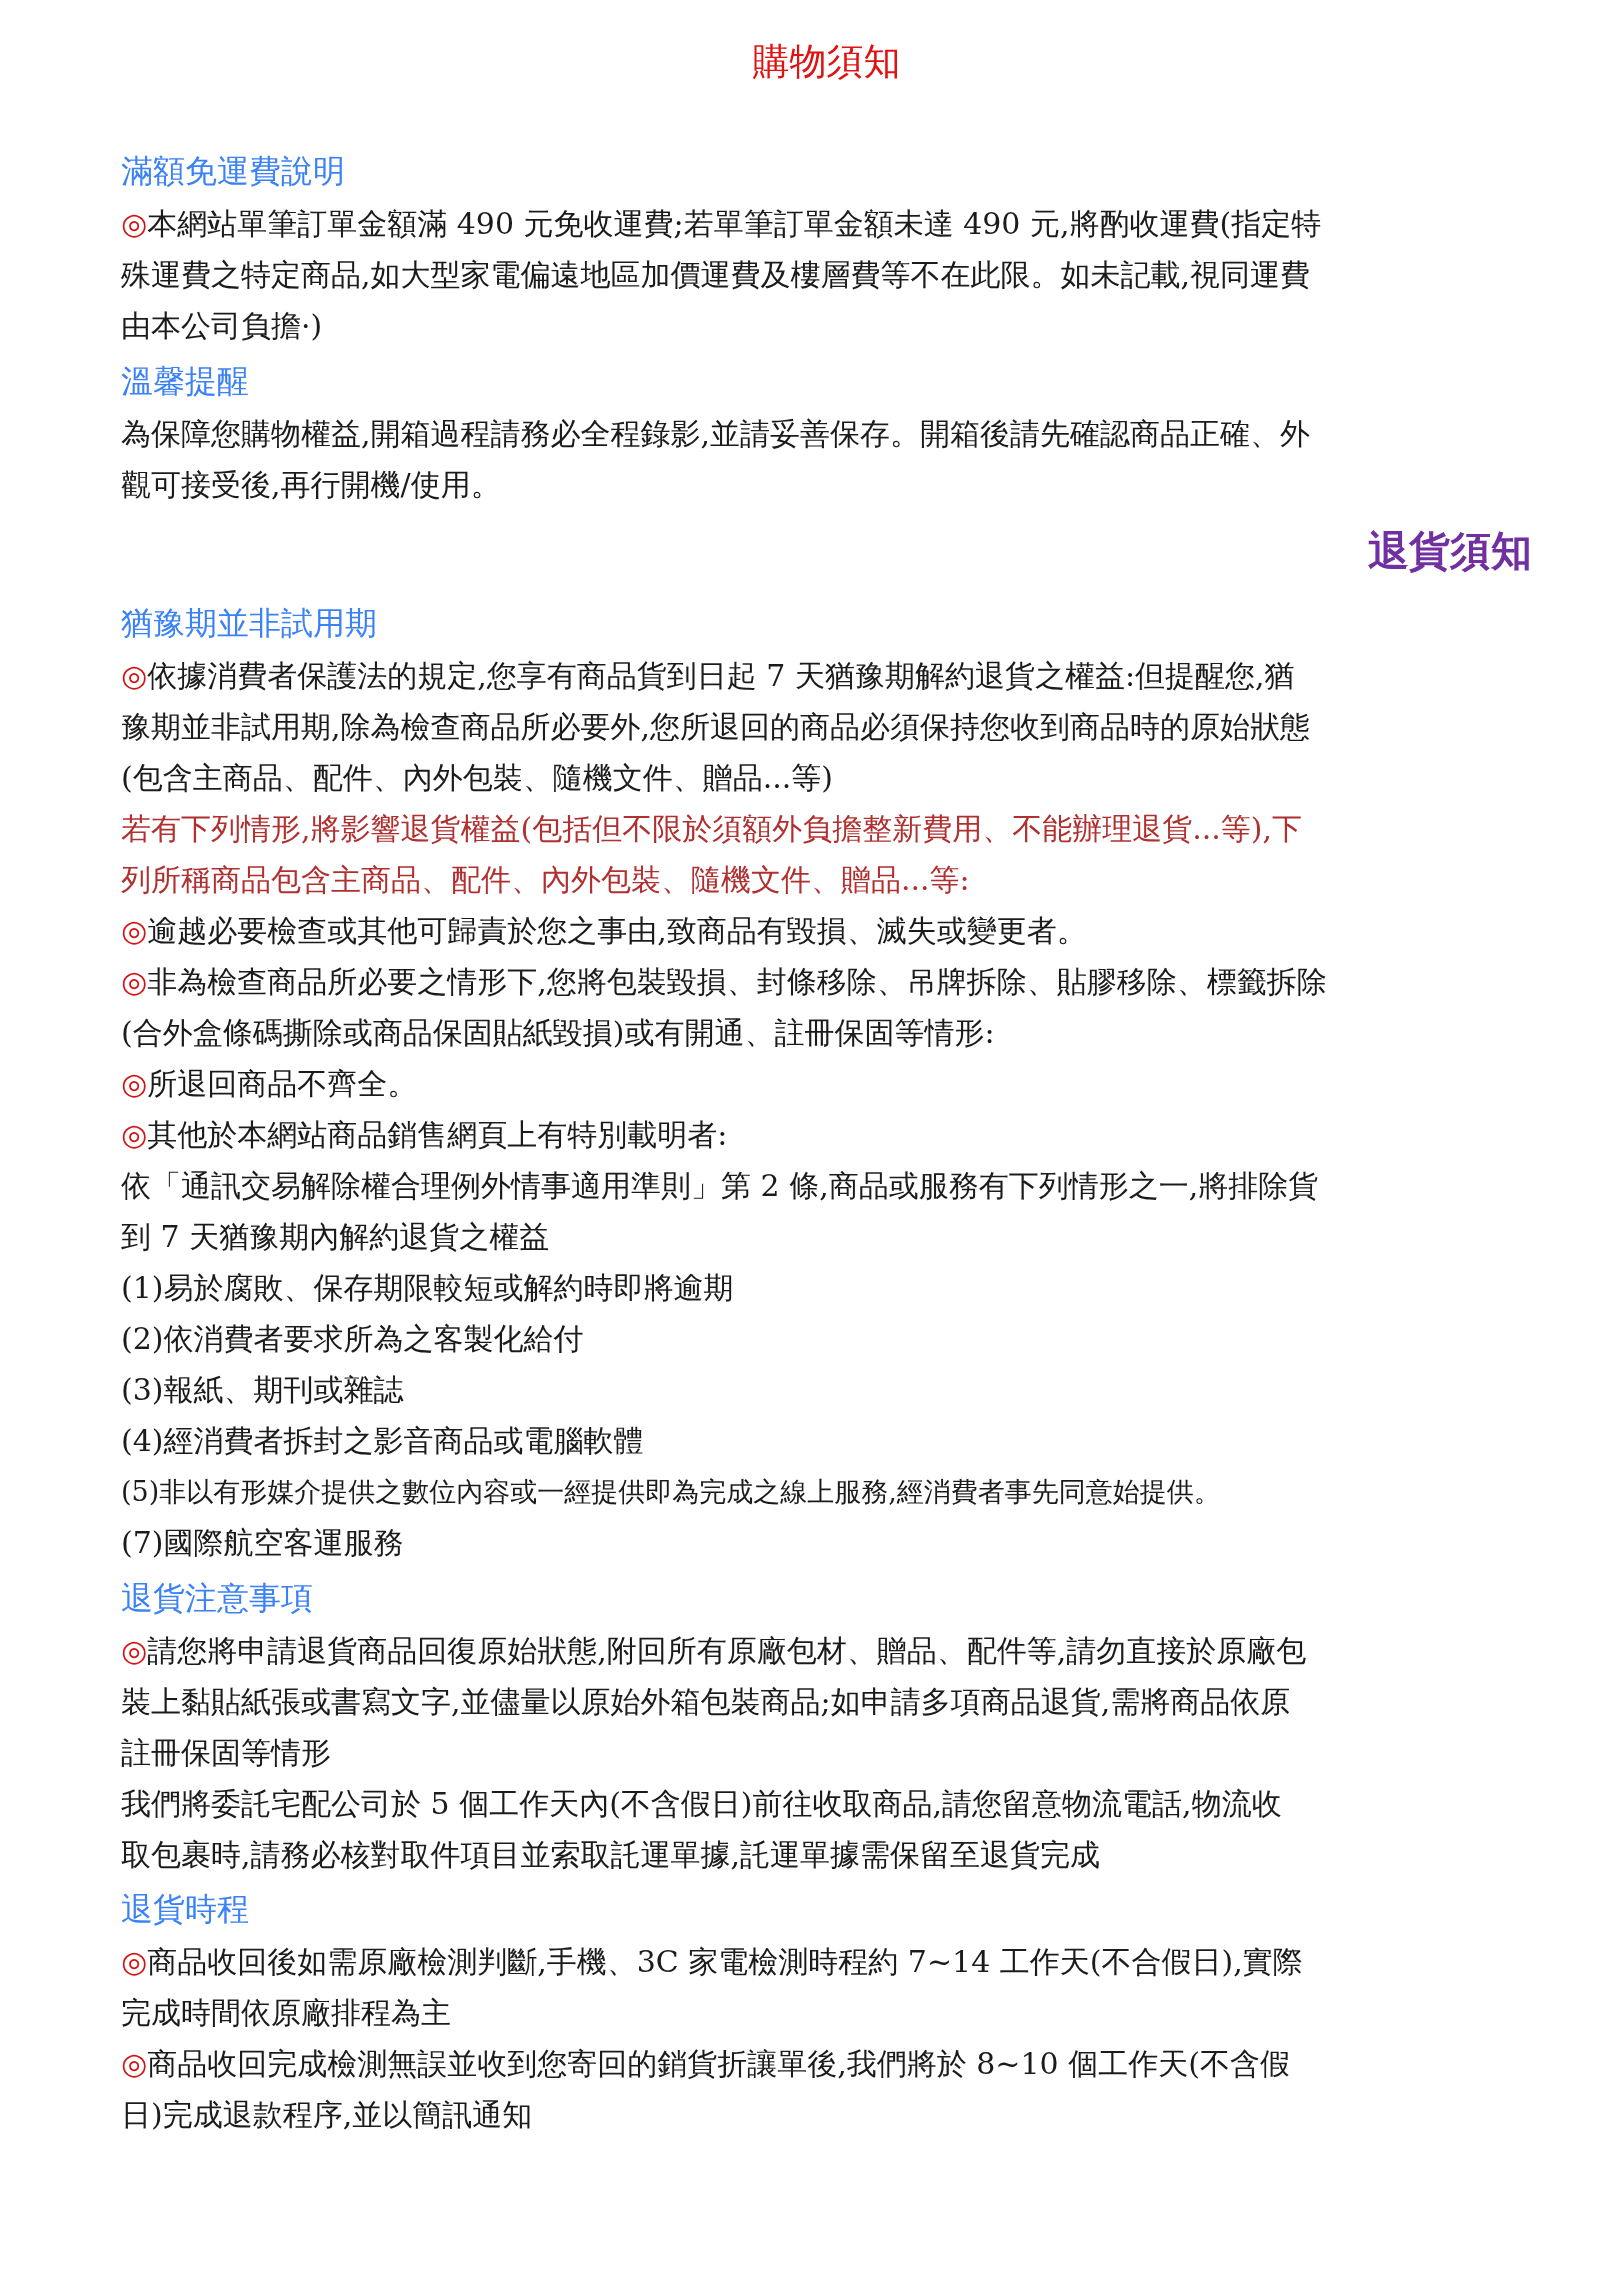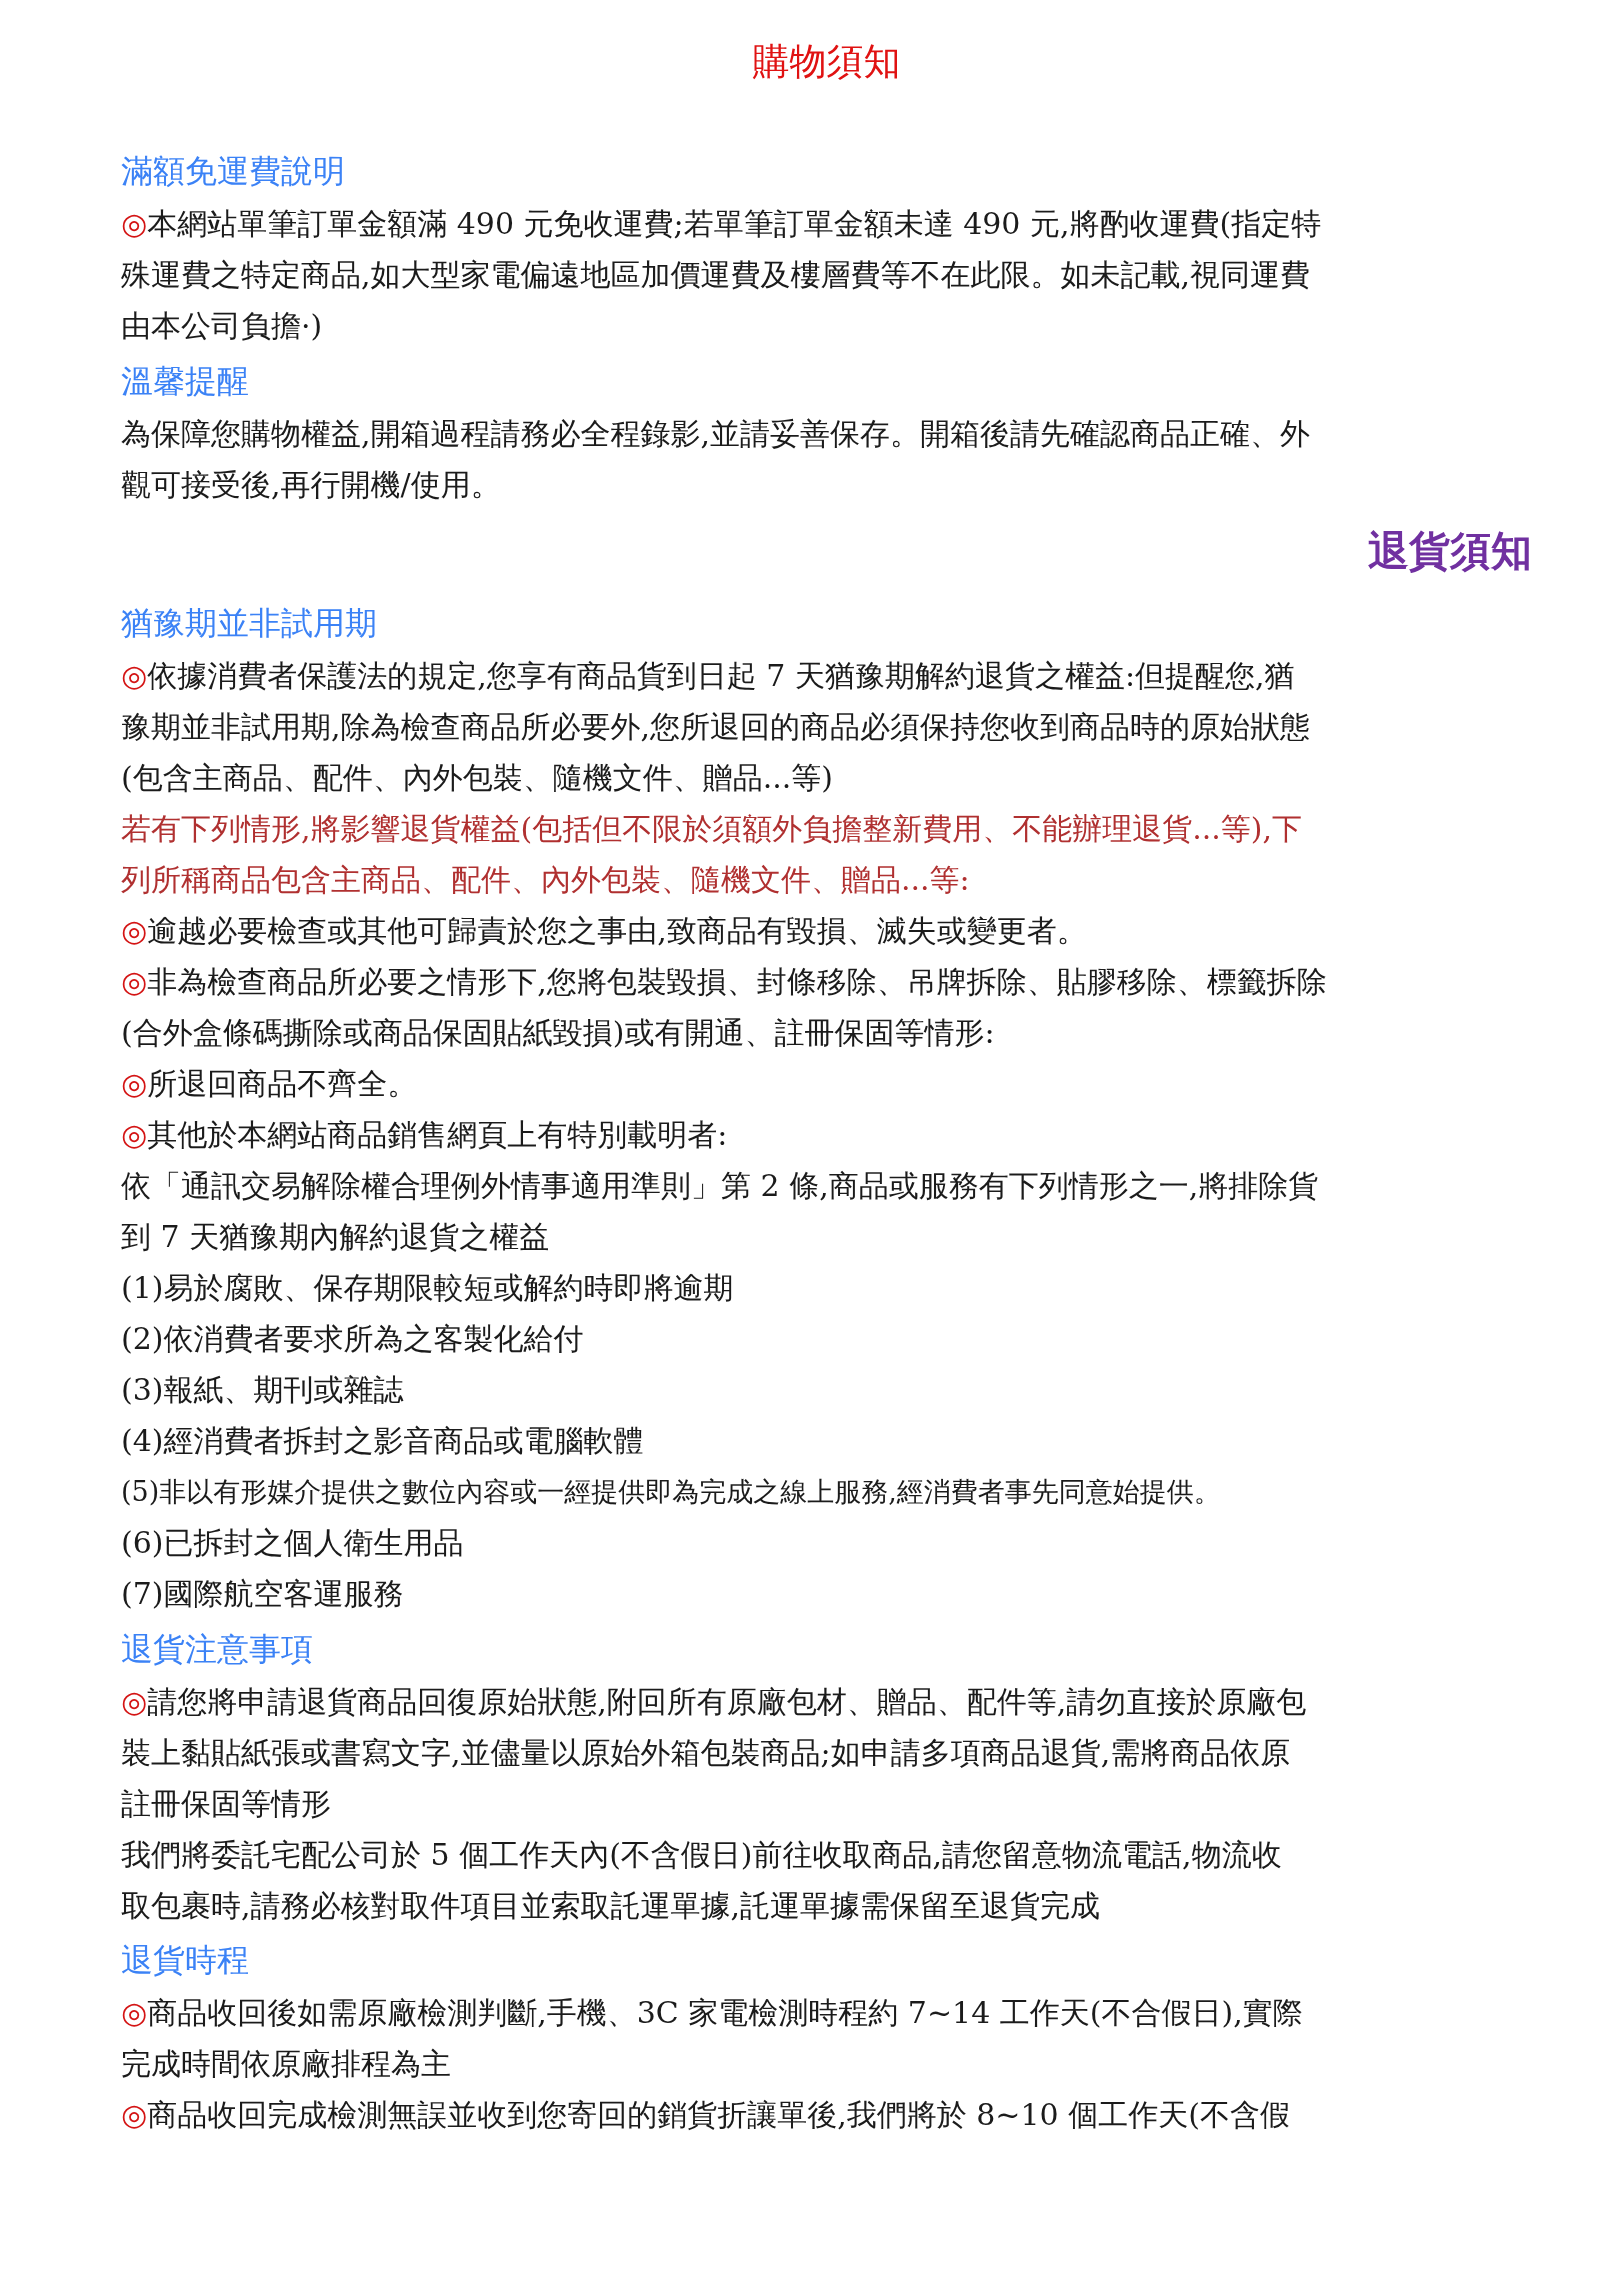--- a/index.html
+++ b/index.html
@@ -87,27 +87,27 @@
       <div class="block body">(合外盒條碼撕除或商品保固貼紙毀損)或有開通、註冊保固等情形:</div>
       <div class="block body"><span class="bullet">◎</span><span>所退回商品不齊全。</span></div>
       <div class="block body"><span class="bullet">◎</span><span>其他於本網站商品銷售網頁上有特別載明者:</span></div>
       <div class="block body">依「通訊交易解除權合理例外情事適用準則」第 2 條,商品或服務有下列情形之一,將排除貨</div>
       <div class="block body">到 7 天猶豫期內解約退貨之權益</div>
       <div class="block body">(1)易於腐敗、保存期限較短或解約時即將逾期</div>
       <div class="block body">(2)依消費者要求所為之客製化給付</div>
       <div class="block body">(3)報紙、期刊或雜誌</div>
       <div class="block body">(4)經消費者拆封之影音商品或電腦軟體</div>
       <div class="block body small">(5)非以有形媒介提供之數位內容或一經提供即為完成之線上服務,經消費者事先同意始提供。</div>
-      <div class="block body">(6)已拆封之個人衛生用品</div>
       <div class="block body">(7)國際航空客運服務</div>
       <div class="block heading">退貨注意事項</div>
       <div class="block body"><span class="bullet">◎</span><span>請您將申請退貨商品回復原始狀態,附回所有原廠包材、贈品、配件等,請勿直接於原廠包</span></div>
       <div class="block body">裝上黏貼紙張或書寫文字,並儘量以原始外箱包裝商品;如申請多項商品退貨,需將商品依原</div>
       <div class="block body">註冊保固等情形</div>
       <div class="block body">我們將委託宅配公司於 5 個工作天內(不含假日)前往收取商品,請您留意物流電話,物流收</div>
       <div class="block body">取包裹時,請務必核對取件項目並索取託運單據,託運單據需保留至退貨完成</div>
       <div class="block heading">退貨時程</div>
       <div class="block body"><span class="bullet">◎</span><span>商品收回後如需原廠檢測判斷,手機、3C 家電檢測時程約 7~14 工作天(不合假日),實際</span></div>
       <div class="block body">完成時間依原廠排程為主</div>
       <div class="block body"><span class="bullet">◎</span><span>商品收回完成檢測無誤並收到您寄回的銷貨折讓單後,我們將於 8~10 個工作天(不含假</span></div>
+      <div class="block body">日)完成退款程序,並以簡訊通知</div>
     </div>
 </div>
 
 
 </body></html>

